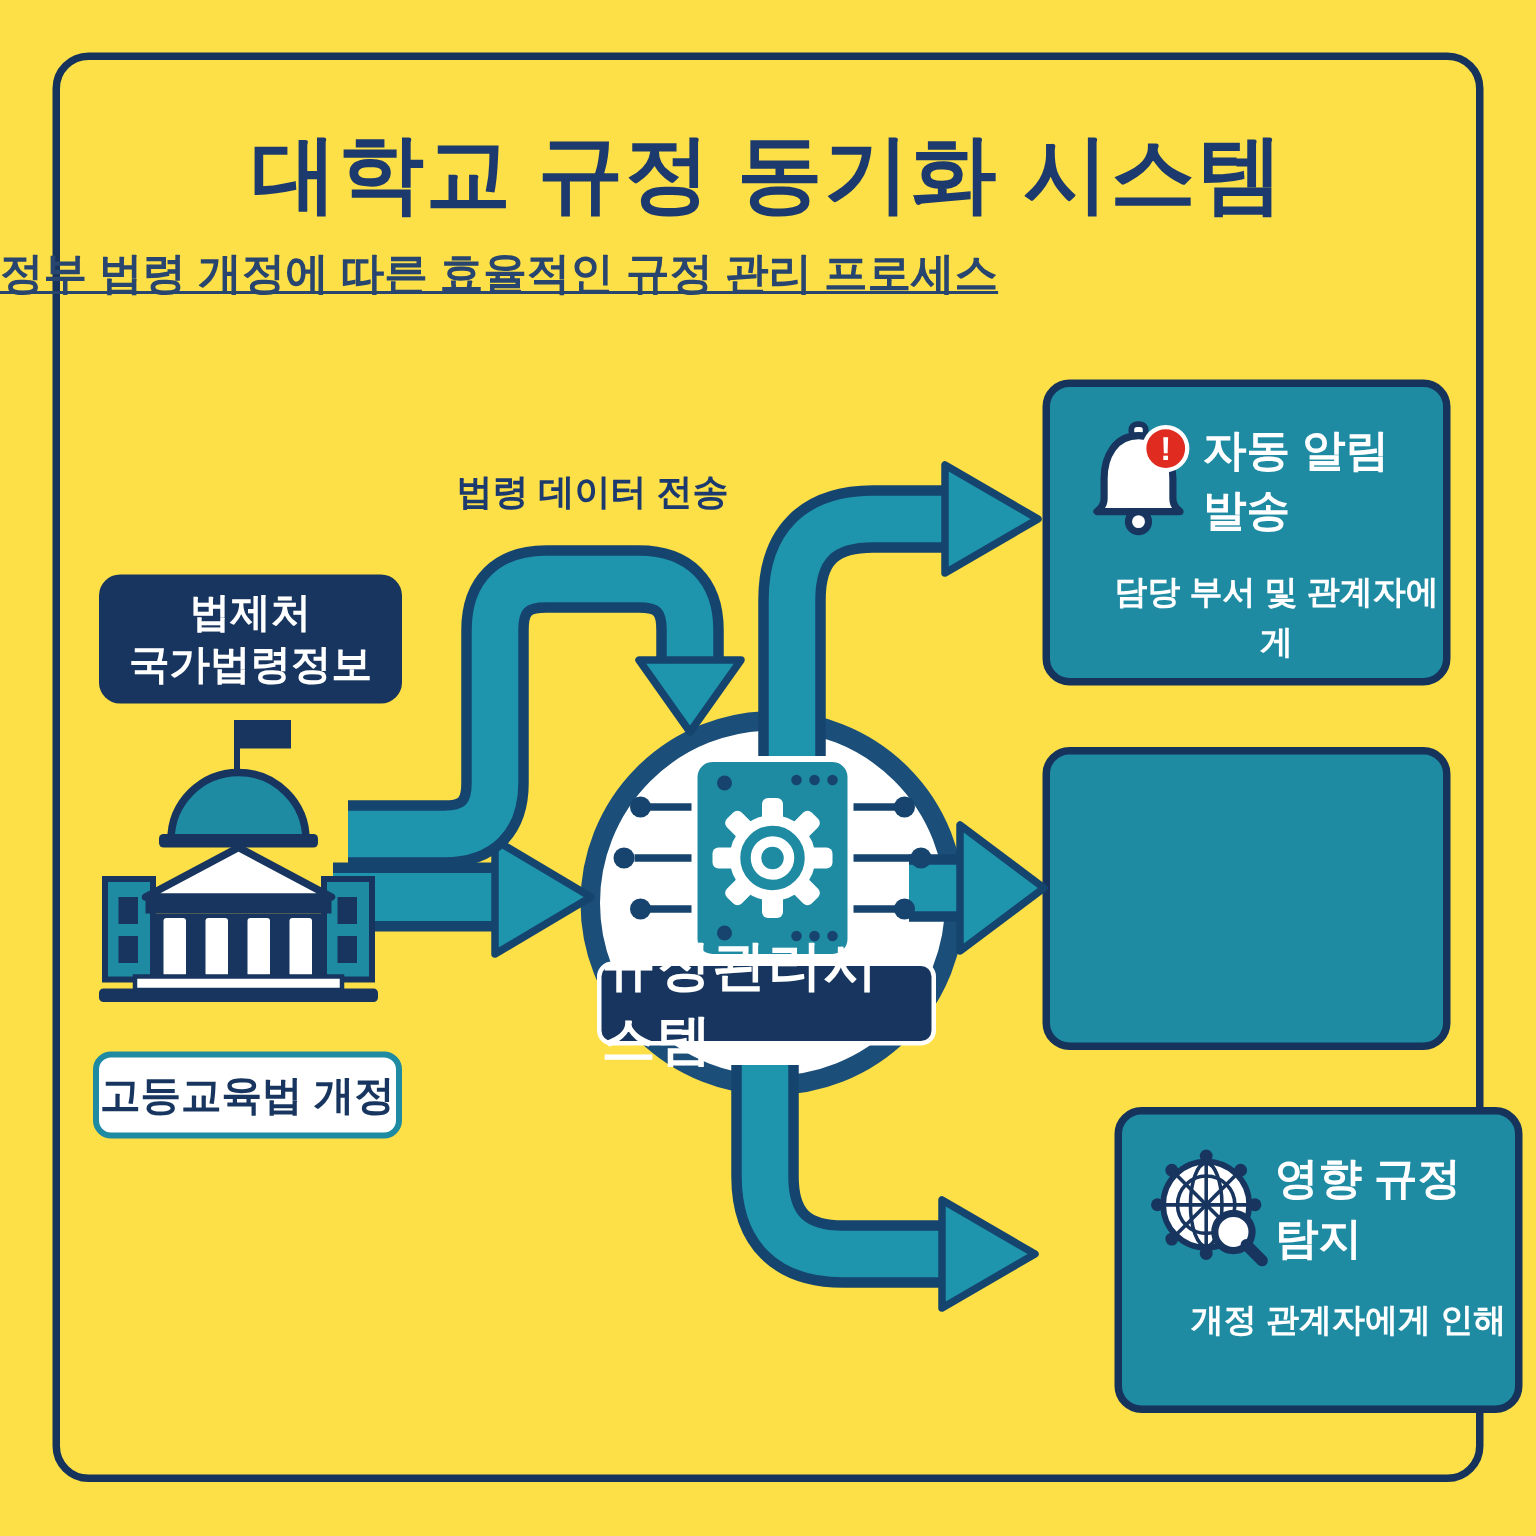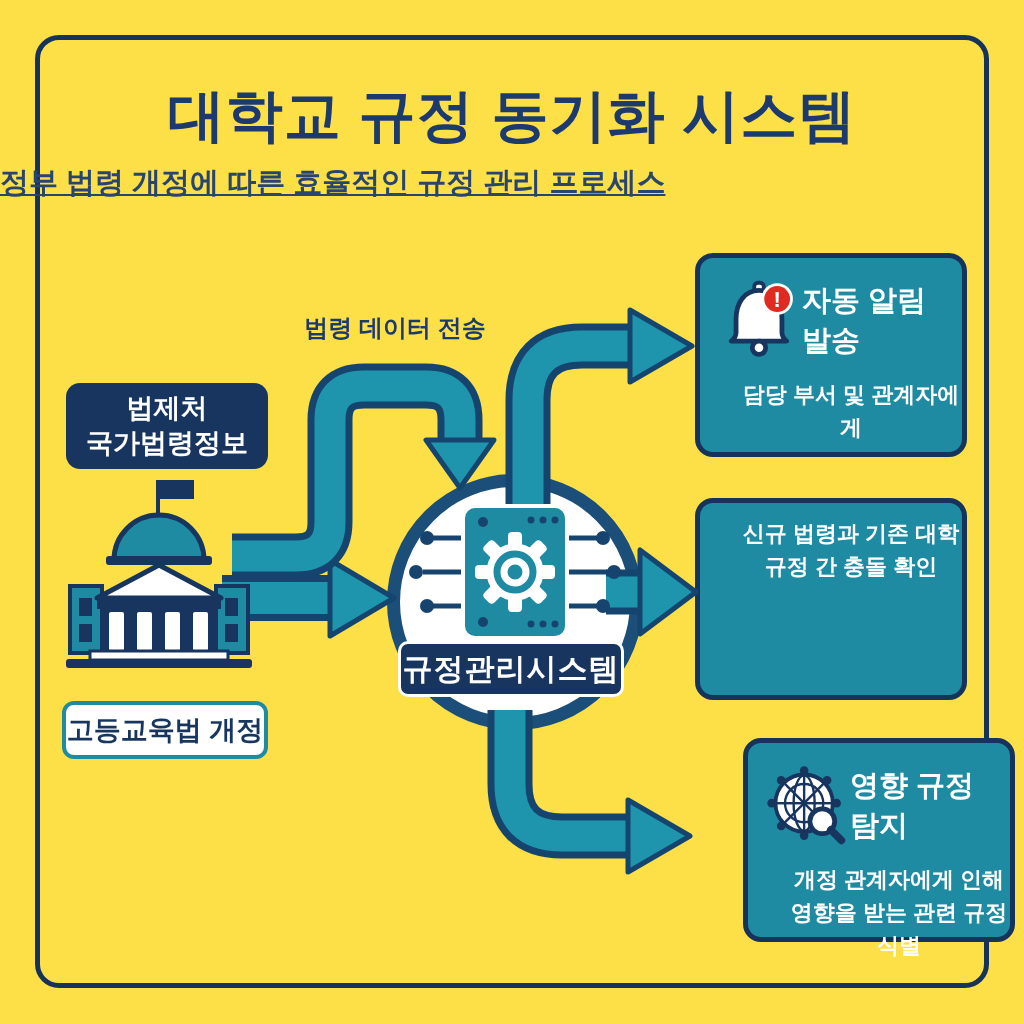--- a/index.html
+++ b/index.html
@@ -40,21 +40,21 @@
     position:absolute;left:387px;top:474px;width:256px;height:256px;
     background:#ffffff;border:13px solid #1b4e79;border-radius:50%;
     box-sizing:border-box;z-index:2;
   }
   .arrows{position:absolute;left:0;top:0;z-index:3;}
   .chip{position:absolute;left:405px;top:498px;z-index:4;}
   .hub-label{
     position:absolute;left:398px;top:641px;width:226px;height:56px;
     background:#17355e;border:3px solid #ffffff;border-radius:10px;z-index:6;
     display:flex;align-items:center;justify-content:center;box-sizing:border-box;
-    color:#ffffff;font-size:30px;font-weight:bold;letter-spacing:1px;text-align:center;
+    color:#ffffff;font-size:36px;font-weight:bold;letter-spacing:1px;
   }
   .card{
     position:absolute;left:695px;width:272px;
     background:#1e8ba3;border:5px solid #16335c;border-radius:18px;
     box-sizing:border-box;z-index:2;color:#ffffff;
   }
   .card-1{top:253px;height:204px;}
   .card-2{top:498px;height:202px;}
   .card-3{top:738px;height:204px;margin-left:48px;}
   .card-head{display:flex;align-items:center;margin:20px 14px 0 16px;}
@@ -193,24 +193,20 @@
         <text x="64" y="30" text-anchor="middle" font-size="23" font-weight="bold" fill="#ffffff" font-family="Liberation Sans, sans-serif">!</text>
       </svg>
       <div class="card-title">자동 알림 발송</div>
     </div>
     <div class="card-desc">
       <div>담당 부서 및 관계자에게</div>
     </div>
   </div>
 
   <div class="card card-2">
-    <div class="card-desc">
-      <div>신규 법령과 기존 대학</div>
-      <div>규정 간 충돌 확인</div>
-    </div>
   </div>
 
   <div class="card card-3">
     <div class="card-head">
       <svg width="86" height="86" viewBox="0 0 90 90">
         <circle cx="42" cy="42" r="30" fill="#ffffff" stroke="#17355e" stroke-width="4"></circle>
         <circle cx="42" cy="42" r="20" fill="none" stroke="#17355e" stroke-width="2.5"></circle>
         <ellipse cx="42" cy="42" rx="11" ry="29" fill="none" stroke="#17355e" stroke-width="2.5"></ellipse>
         <line x1="13" y1="42" x2="71" y2="42" stroke="#17355e" stroke-width="2.5"></line>
         <g stroke="#17355e" stroke-width="2.5">
@@ -233,17 +229,16 @@
           <circle cx="42" cy="8" r="4.5"></circle>
             <circle cx="66" cy="18" r="4.5"></circle>
         </g>
         <circle cx="61" cy="61" r="13" fill="#ffffff" stroke="#17355e" stroke-width="5"></circle>
         <line x1="70" y1="70" x2="81" y2="81" stroke="#17355e" stroke-width="8" stroke-linecap="round"></line>
       </svg>
       <div class="card-title">영향 규정 탐지</div>
     </div>
     <div class="card-desc">
       <div>개정 관계자에게 인해</div>
-      <div>영향을 받는 관련 규정 식별</div>
     </div>
   </div>
 
 </div>
 
 </body></html>

